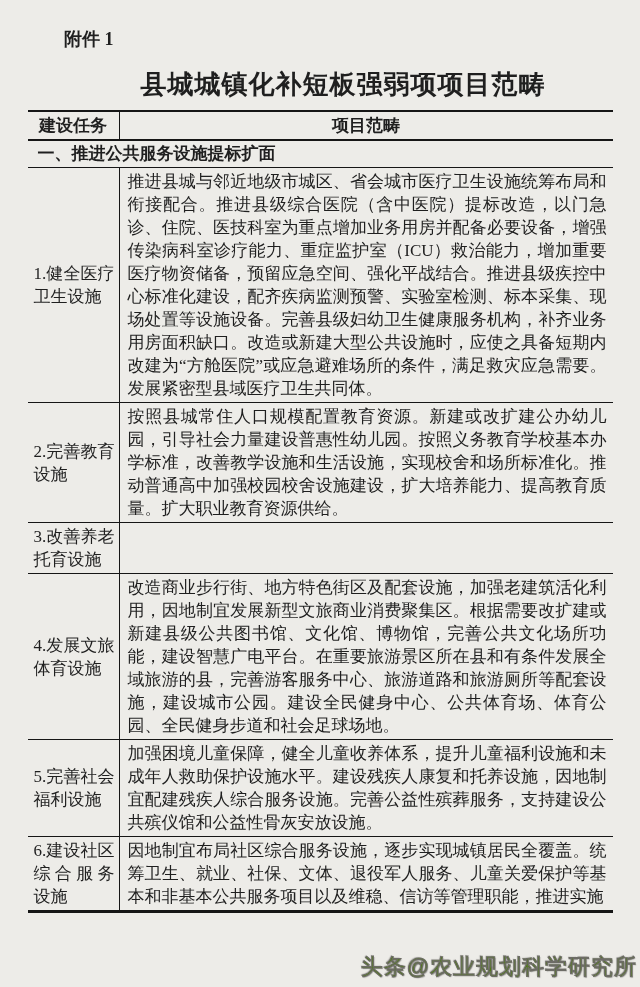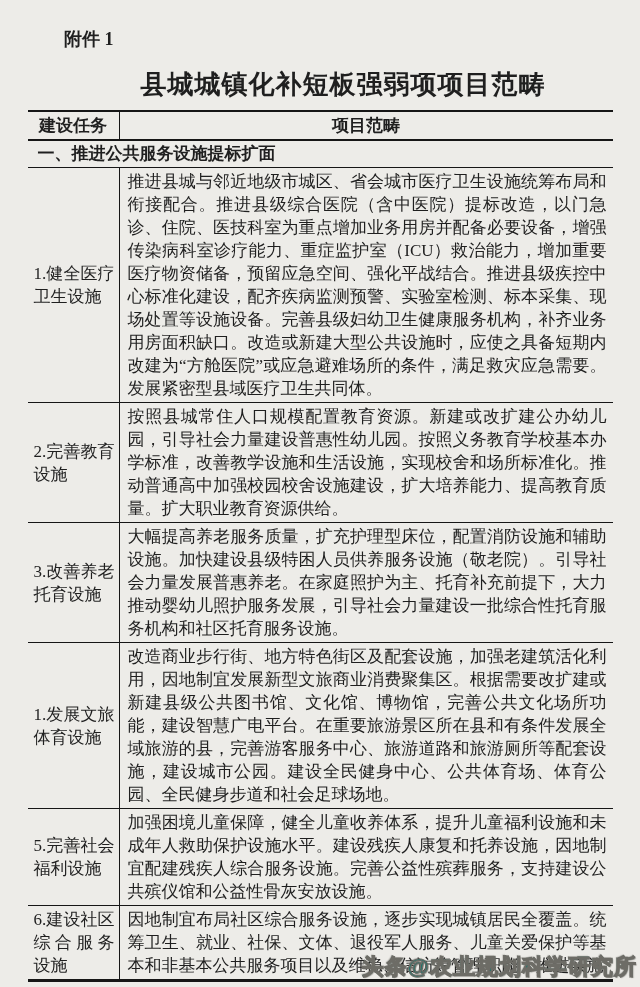--- a/index.html
+++ b/index.html
@@ -81,23 +81,23 @@
   .body-row{border-bottom:1.5px solid #161616;}
   .body-row:last-child{border-bottom:none;}
   .row-clip .cell-scope{max-height:71px;overflow:hidden;}
   .row-clip .cell-task{align-items:center;}
   .watermark{
     position:absolute;
     right:3px;
     bottom:5px;
     font-family:"Liberation Sans","DejaVu Sans",sans-serif;
     font-size:22px;
-    font-weight:700;
+    font-weight:400;
     letter-spacing:1px;
-    color:#0f766e;
+    color:#4d7c0f;
     -webkit-text-stroke:1.1px #6d6c66;
     text-shadow:1px 1px 1px rgba(80,80,75,.55),-1px -1px 1px rgba(80,80,75,.35);
     white-space:nowrap;
   }
 </style>
 </head>
 <body>
 
 <div class="page">
 
@@ -129,26 +129,25 @@
       <div class="cell-task">
         <span>2.完善教育设施</span>
       </div>
       <div class="cell-scope">按照县城常住人口规模配置教育资源。新建或改扩建公办幼儿园，引导社会力量建设普惠性幼儿园。按照义务教育学校基本办学标准，改善教学设施和生活设施，实现校舍和场所标准化。推动普通高中加强校园校舍设施建设，扩大培养能力、提高教育质量。扩大职业教育资源供给。</div>
     </div>
 
     <div class="row body-row">
       <div class="cell-task">
         <span>3.改善养老托育设施</span>
       </div>
-      <div class="cell-scope">大幅提高养老服务质量，扩充护理型床位，配置消防设施和辅助设施。加快建设县级特困人员供养服务设施（敬老院）。引导社会力量发展普惠养老。在家庭照护为主、托育补充前提下，大力推动婴幼儿照护服务发展，引导社会力量建设一批综合性托育服务机构和社区托育服务设施。</div>
     </div>
 
     <div class="row body-row">
       <div class="cell-task">
-        <span>1.发展文旅体育设施</span>
+        <span>4.发展文旅体育设施</span>
       </div>
       <div class="cell-scope">改造商业步行街、地方特色街区及配套设施，加强老建筑活化利用，因地制宜发展新型文旅商业消费聚集区。根据需要改扩建或新建县级公共图书馆、文化馆、博物馆，完善公共文化场所功能，建设智慧广电平台。在重要旅游景区所在县和有条件发展全域旅游的县，完善游客服务中心、旅游道路和旅游厕所等配套设施，建设城市公园。建设全民健身中心、公共体育场、体育公园、全民健身步道和社会足球场地。</div>
     </div>
 
     <div class="row body-row">
       <div class="cell-task">
         <span>5.完善社会福利设施</span>
       </div>
       <div class="cell-scope">加强困境儿童保障，健全儿童收养体系，提升儿童福利设施和未成年人救助保护设施水平。建设残疾人康复和托养设施，因地制宜配建残疾人综合服务设施。完善公益性殡葬服务，支持建设公共殡仪馆和公益性骨灰安放设施。</div>
     </div>

